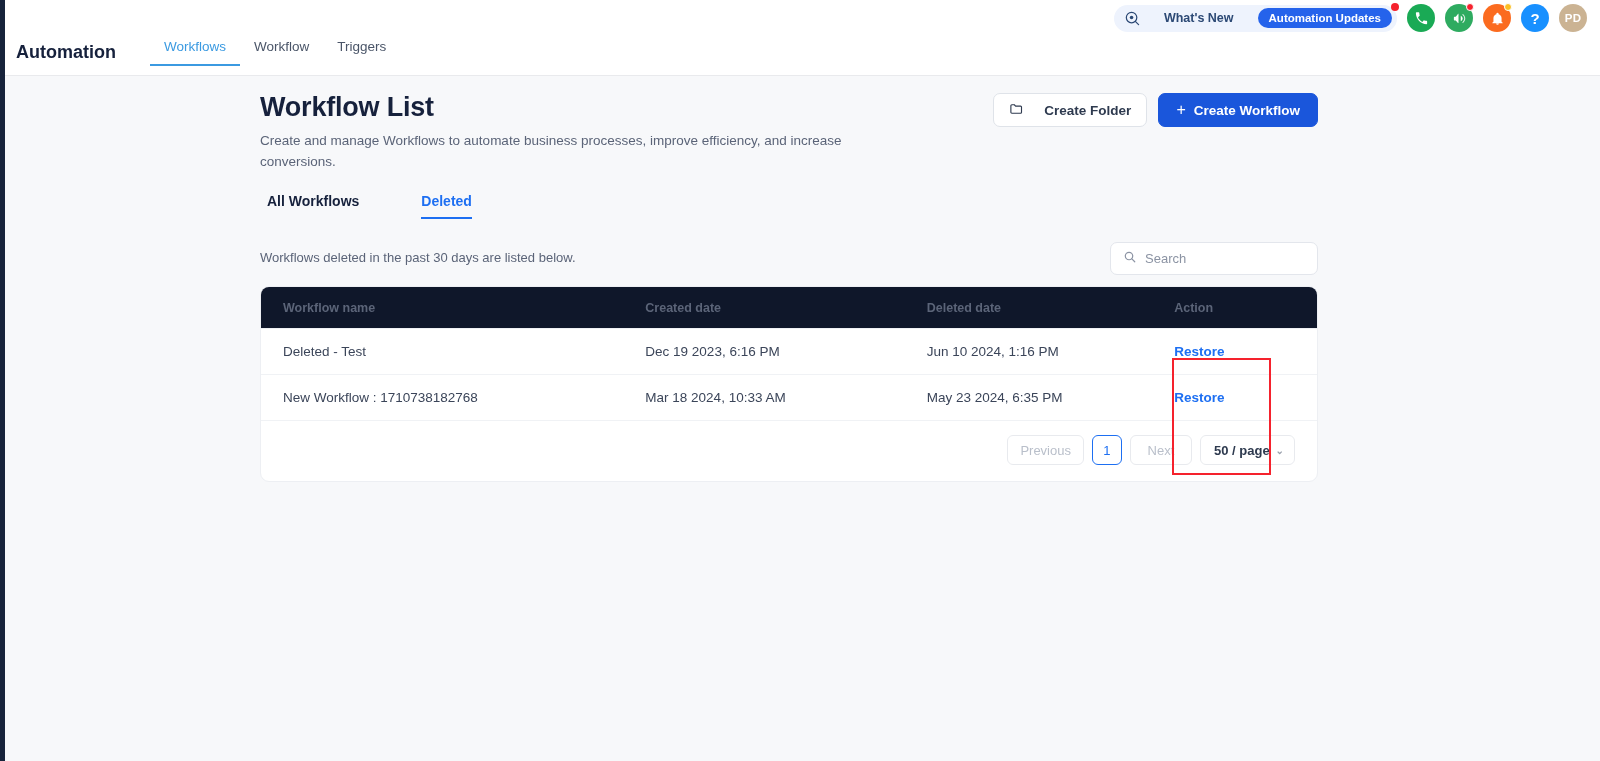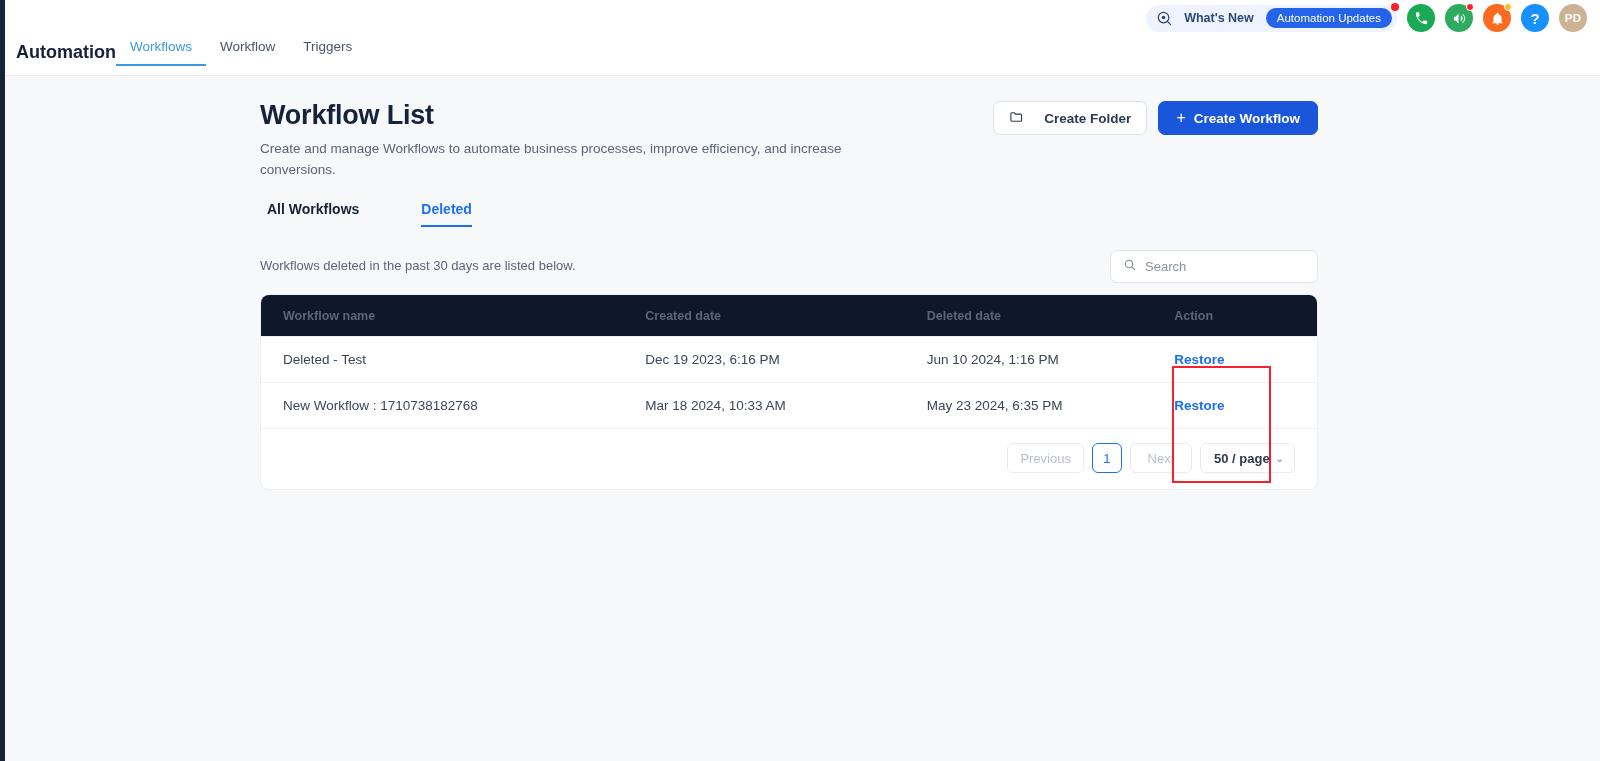--- a/index.html
+++ b/index.html
@@ -24,34 +24,34 @@
     background: #ffffff;
     border-bottom: 1px solid #e9eaed;
   }
 
   .util-row {
     position: absolute; right: 13px; top: 4px;
     display: flex; align-items: center; gap: 10px;
   }
 
   .whats-new-pill {
-    display: flex; align-items: center; gap: 12px;
+    display: flex; align-items: center; gap: 24px;
     background: #eef3fd;
     border-radius: 16px;
     padding: 4px 5px 4px 11px;
     height: 27px;
     position: relative;
   }
   .wn-icon { width: 15px; height: 15px; display:block; }
   .whats-new-label {
     font-size: 12.5px; font-weight: 700; color: #2c4975; white-space: nowrap;
   }
   .auto-updates-badge {
     background: #2563eb; color: #fff;
-    font-size: 11.5px; font-weight: 400;
+    font-size: 11.5px; font-weight: 700;
     border-radius: 12px; padding: 4px 11px;
     white-space: nowrap;
   }
   .wn-dot {
     position: absolute; right: -2px; top: -2px;
     width: 8px; height: 8px; border-radius: 50%;
     background: #f5222d;
   }
 
   .circle-btn {
@@ -72,37 +72,37 @@
   .dot-yellow { background: #fbbf24; }
   .qmark { font-size: 15px; font-weight: 700; line-height: 1; }
 
   
   .nav-row {
     position: absolute; left: 11px; top: 38px;
     display: flex; align-items: flex-end; gap: 0;
   }
   .app-title {
     font-size: 18px; font-weight: 700; color: #16213c;
-    line-height: 28px;
+    margin-right: 34px; line-height: 28px;
   }
   .nav-tab {
     font-size: 13.5px; color: #4a5568;
     padding: 0 14px 11px 14px;
     line-height: 17px;
     cursor: pointer;
     position: relative;
   }
   .nav-tab.active { color: #3b9ae1; }
   .nav-tab.active::after {
     content:""; position:absolute; left: 0; right: 0; bottom: 0;
     height: 2.5px; background: #3b9ae1;
   }
 
   
-  .content { position: absolute; left: 5px; top: 76px; width: 1595px; height: 685px; }
+  .content { position: absolute; left: 5px; top: 68px; width: 1595px; height: 685px; }
 
   .page-head { position: absolute; left: 255px; top: 24px; width: 1058px; }
   .page-title {
     font-size: 27px; font-weight: 700; color: #16213c;
     letter-spacing: -0.2px;
   }
   .page-sub {
     margin-top: 7px;
     font-size: 13.5px; color: #5b6478; line-height: 21px;
     max-width: 615px;

